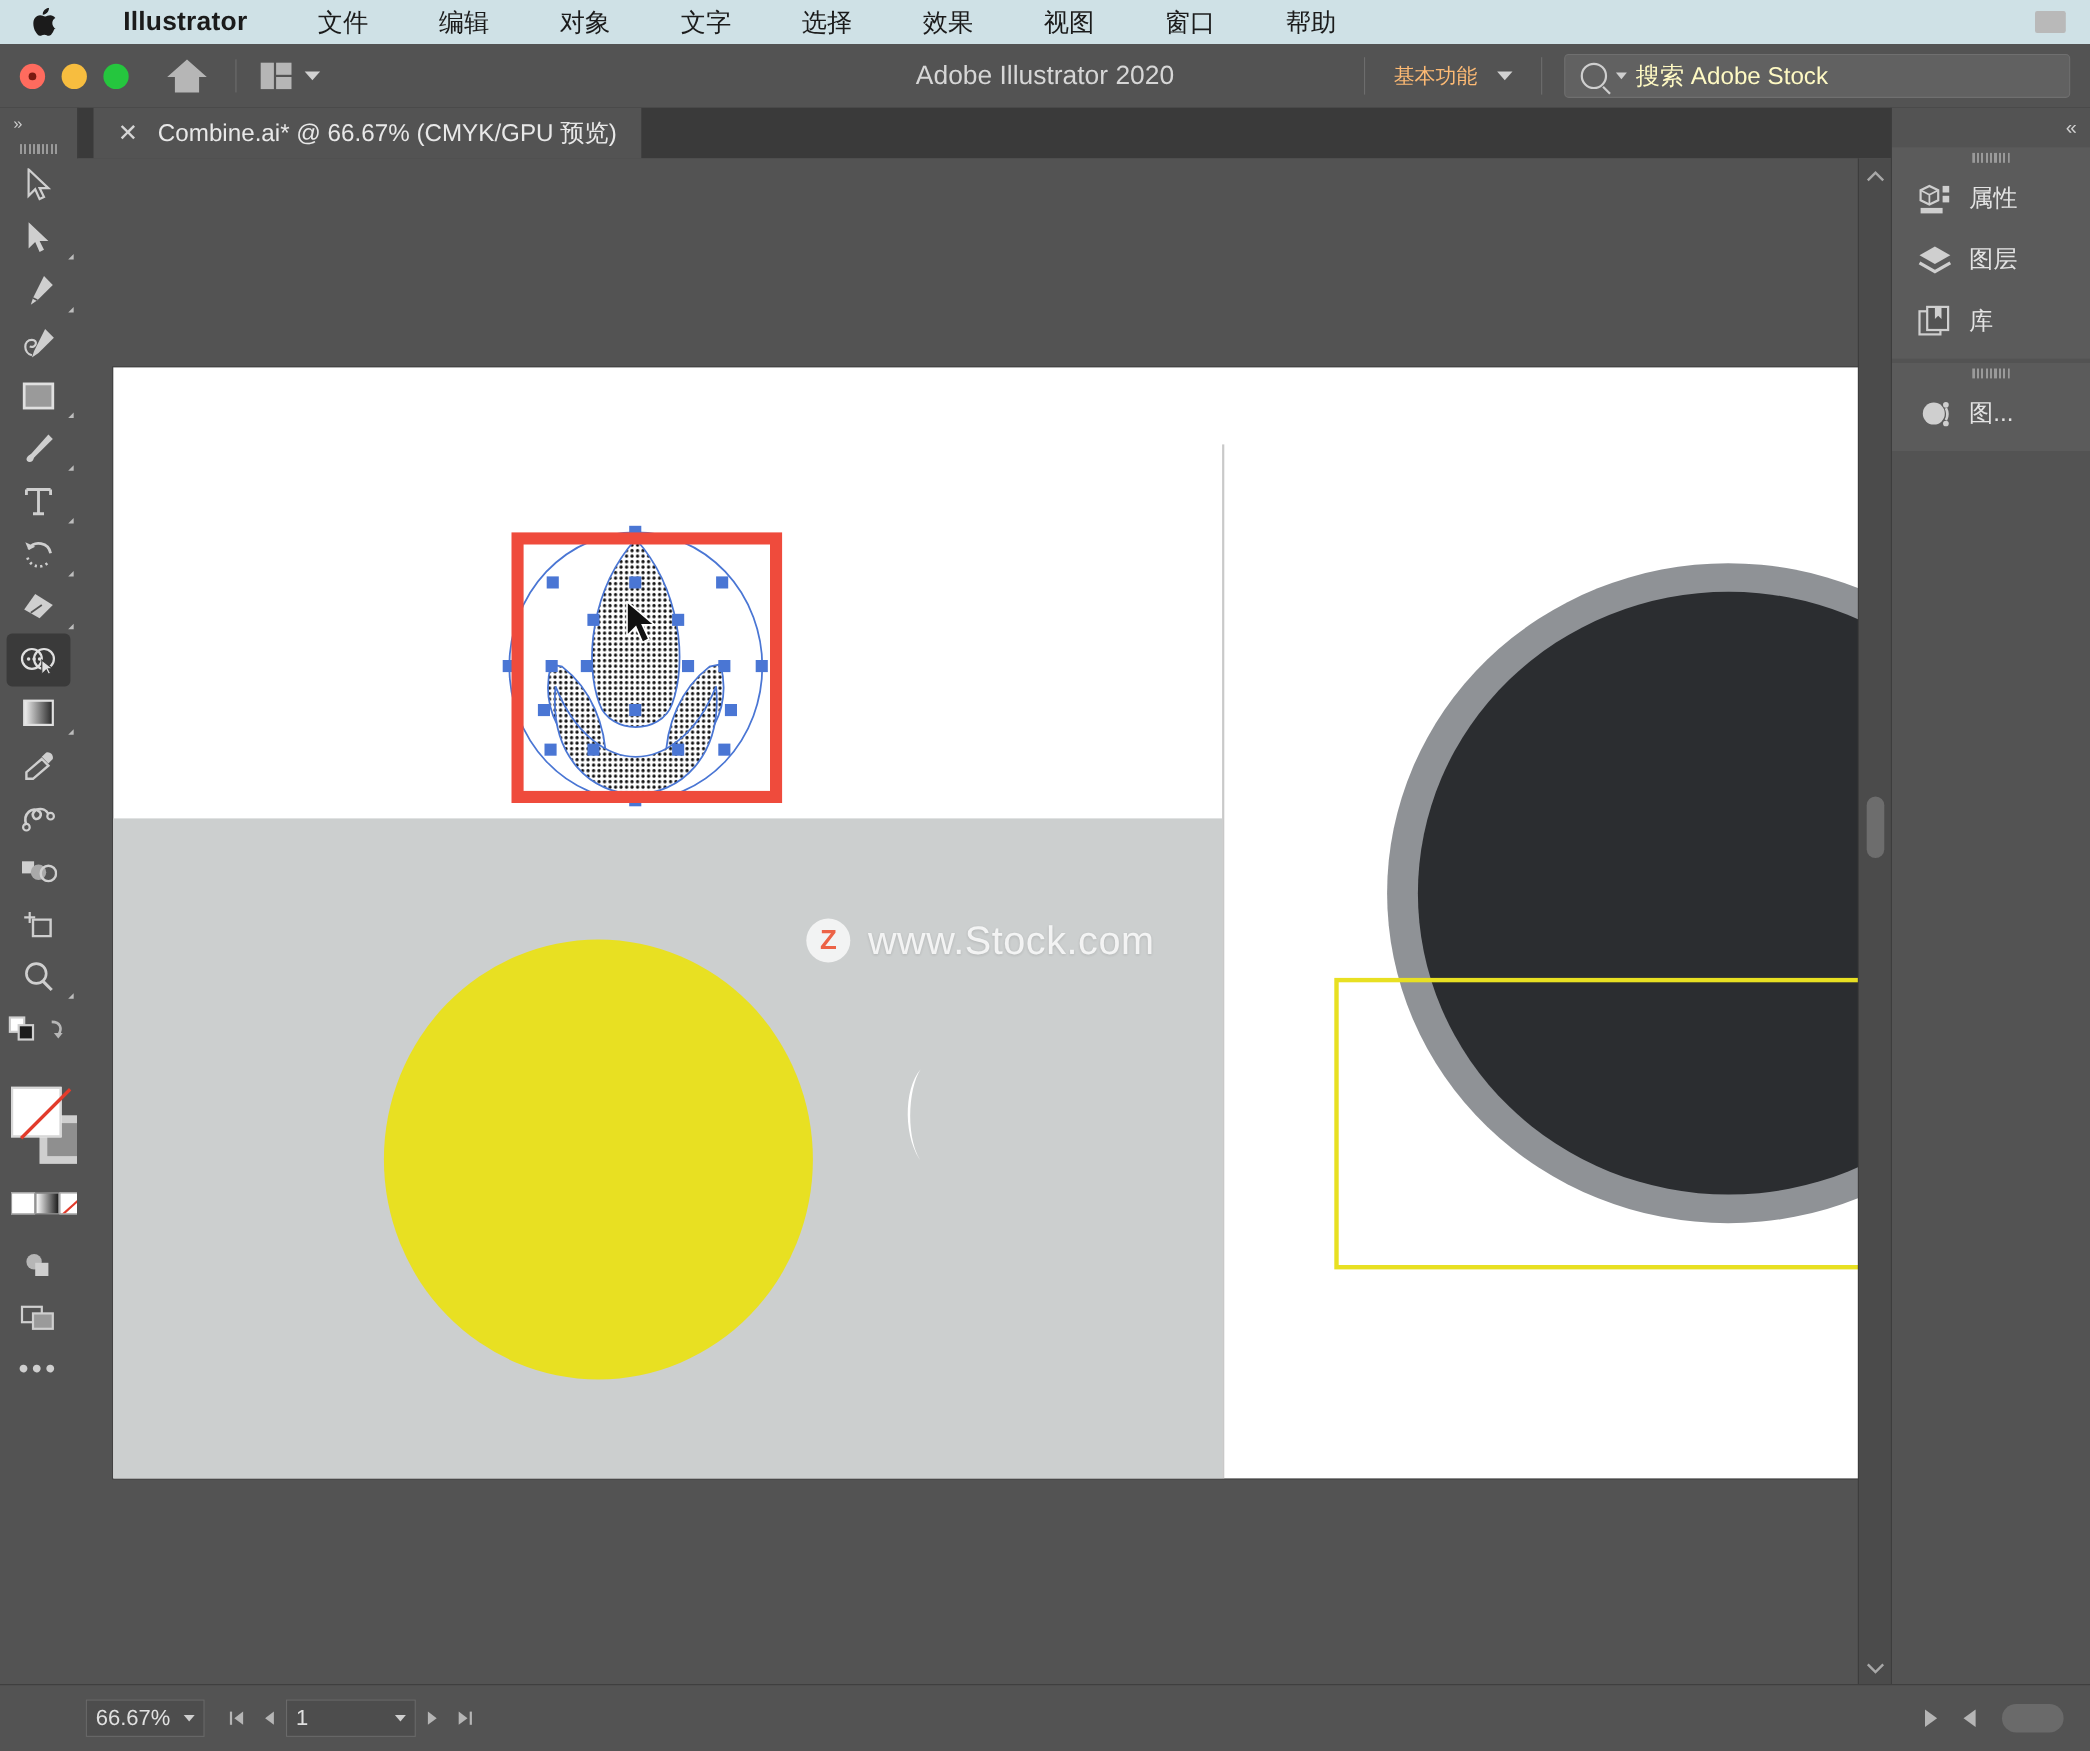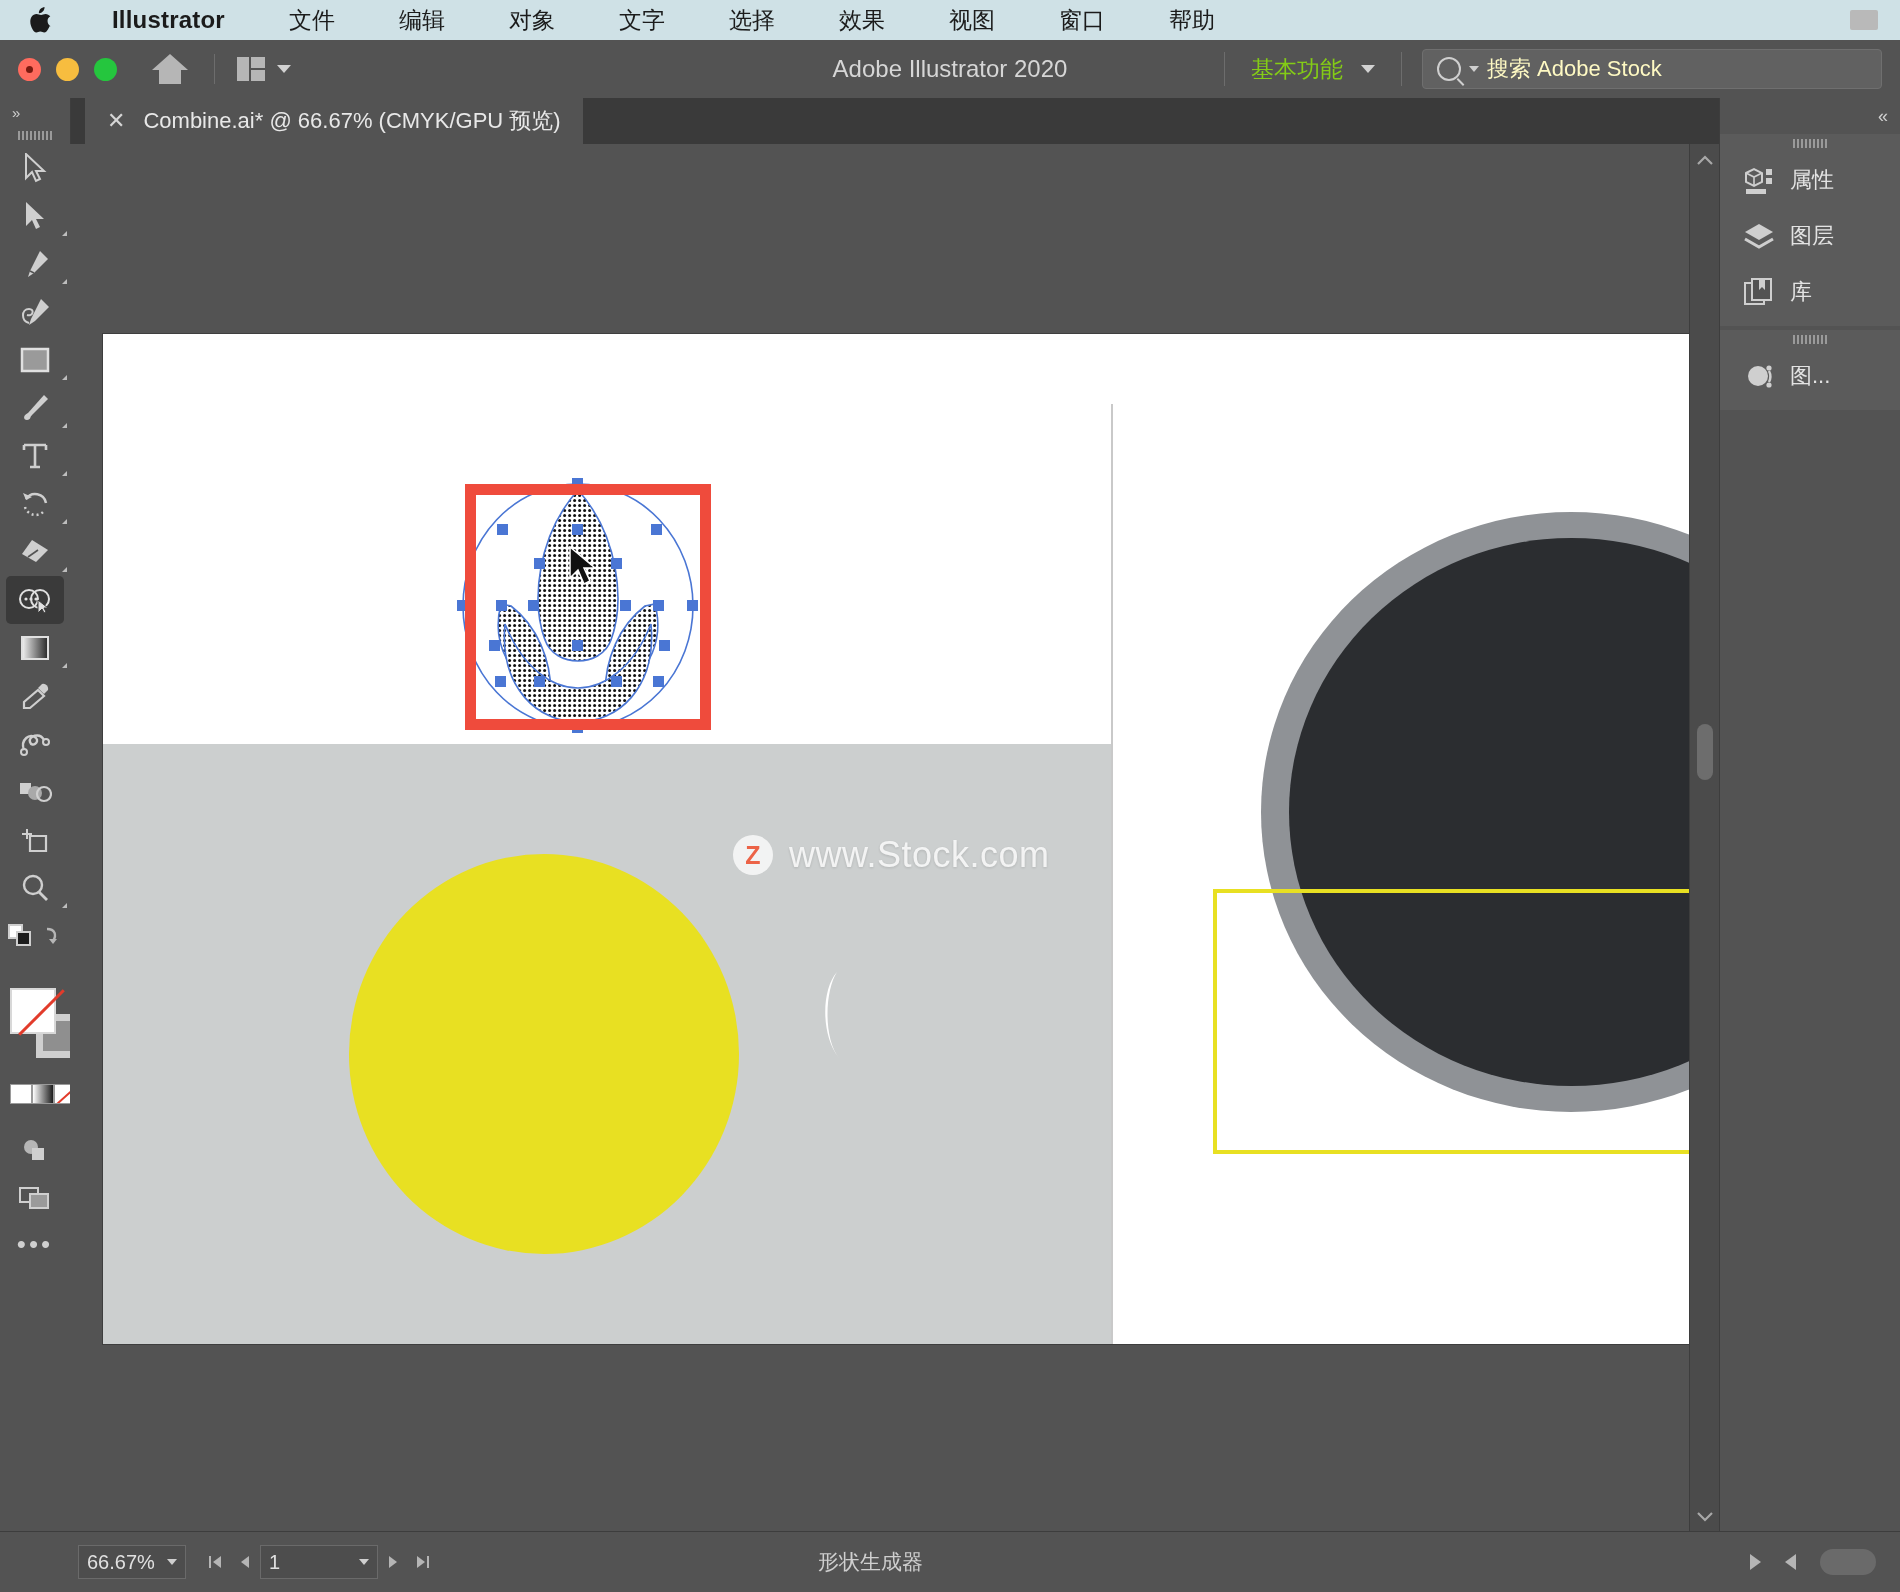--- a/index.html
+++ b/index.html
@@ -50,21 +50,21 @@
   .arrange-ico .r1{left:14px;top:0;width:14px;height:11px;}
   .arrange-ico .r2{left:14px;top:13px;width:14px;height:11px;}
   .chev{width:0;height:0;border-left:7px solid transparent;border-right:7px solid transparent;border-top:8px solid #d2d2d2;}
   .app-title{
     position:absolute;left:0;right:0;text-align:center;
     font-size:24px;color:#d6d6d6;pointer-events:none;
   }
   .titlebar .grow{flex:1;}
   .ws-sep{width:1px;height:34px;background:#6d6d6d;}
   .workspace{display:flex;align-items:center;gap:18px;padding:0 26px;}
-  .workspace span{font-size:23px;color:#84cc16;}
+  .workspace span{font-size:19px;color:#fdba74;}
   .search-wrap{margin:0 18px 0 20px;}
   .search-field{
     width:460px;height:40px;background:#616161;border:1px solid #6f6f6f;border-radius:4px;
     display:flex;align-items:center;padding:0 14px;box-sizing:border-box;gap:8px;
   }
   .search-field .ph{font-size:22px;color:#fef9c3;}
   .mag{width:20px;height:20px;border:2px solid #cfcfcf;border-radius:50%;position:relative;flex:0 0 auto;}
   .mag:after{content:"";position:absolute;right:-6px;bottom:-4px;width:9px;height:2px;background:#cfcfcf;transform:rotate(45deg);}
   .chev-sm{width:0;height:0;border-left:5px solid transparent;border-right:5px solid transparent;border-top:6px solid #cfcfcf;}
 
@@ -611,23 +611,20 @@
             <path d="M4 2 L12 8 L4 14 Z" fill="#b5b5b5"></path>
           </svg>
       </div>
       <div class="nav-btn">
         <svg width="16" height="16" viewBox="0 0 16 16">
             <path d="M2 2 L10 8 L2 14 Z" fill="#b5b5b5"></path>
             <rect x="12" y="2" width="2" height="12" fill="#b5b5b5"></rect>
           </svg>
       </div>
     </div>
-    <div class="sb-tool">
-      <div class="lbl">形状生成器</div>
-    </div>
     <div class="sb-right">
       <div class="tri-r"></div>
       <div class="tri-l"></div>
       <div class="sb-handle"></div>
     </div>
   </div>
 
 </div>
 
 </body></html>

